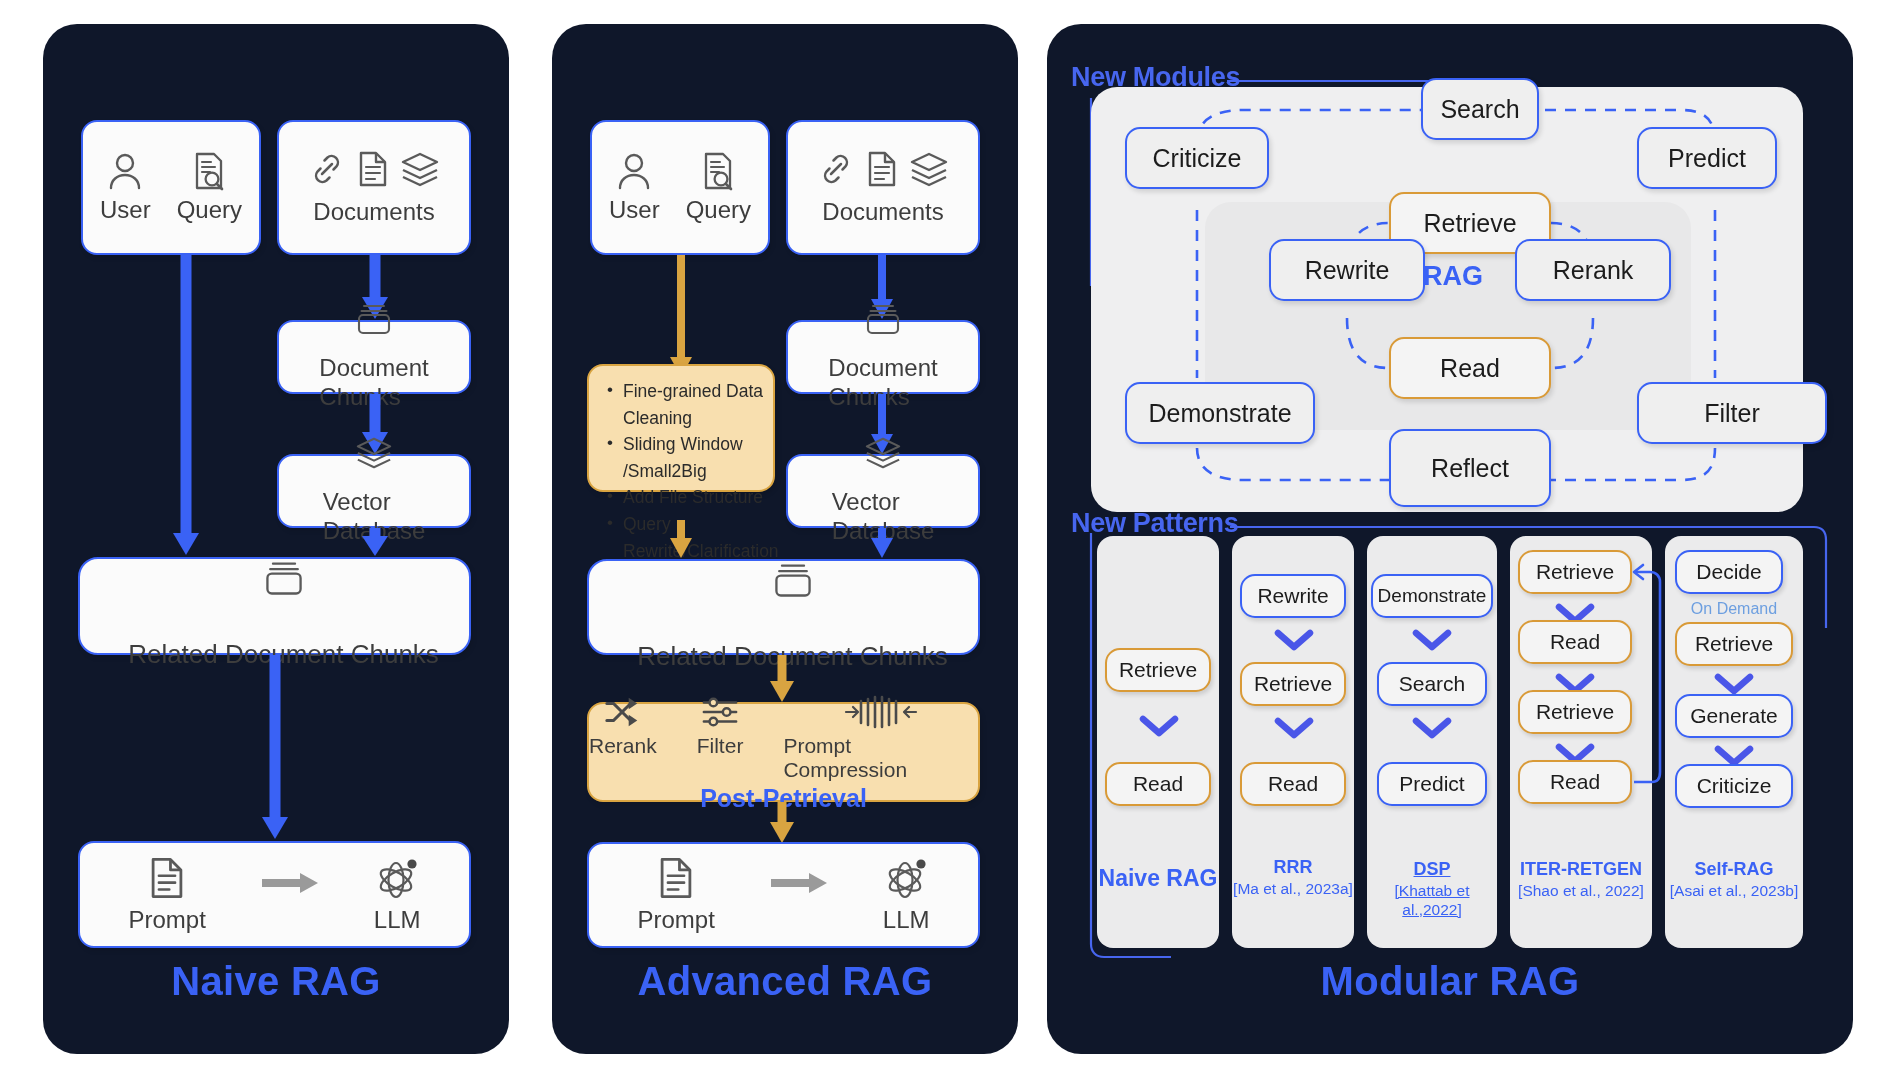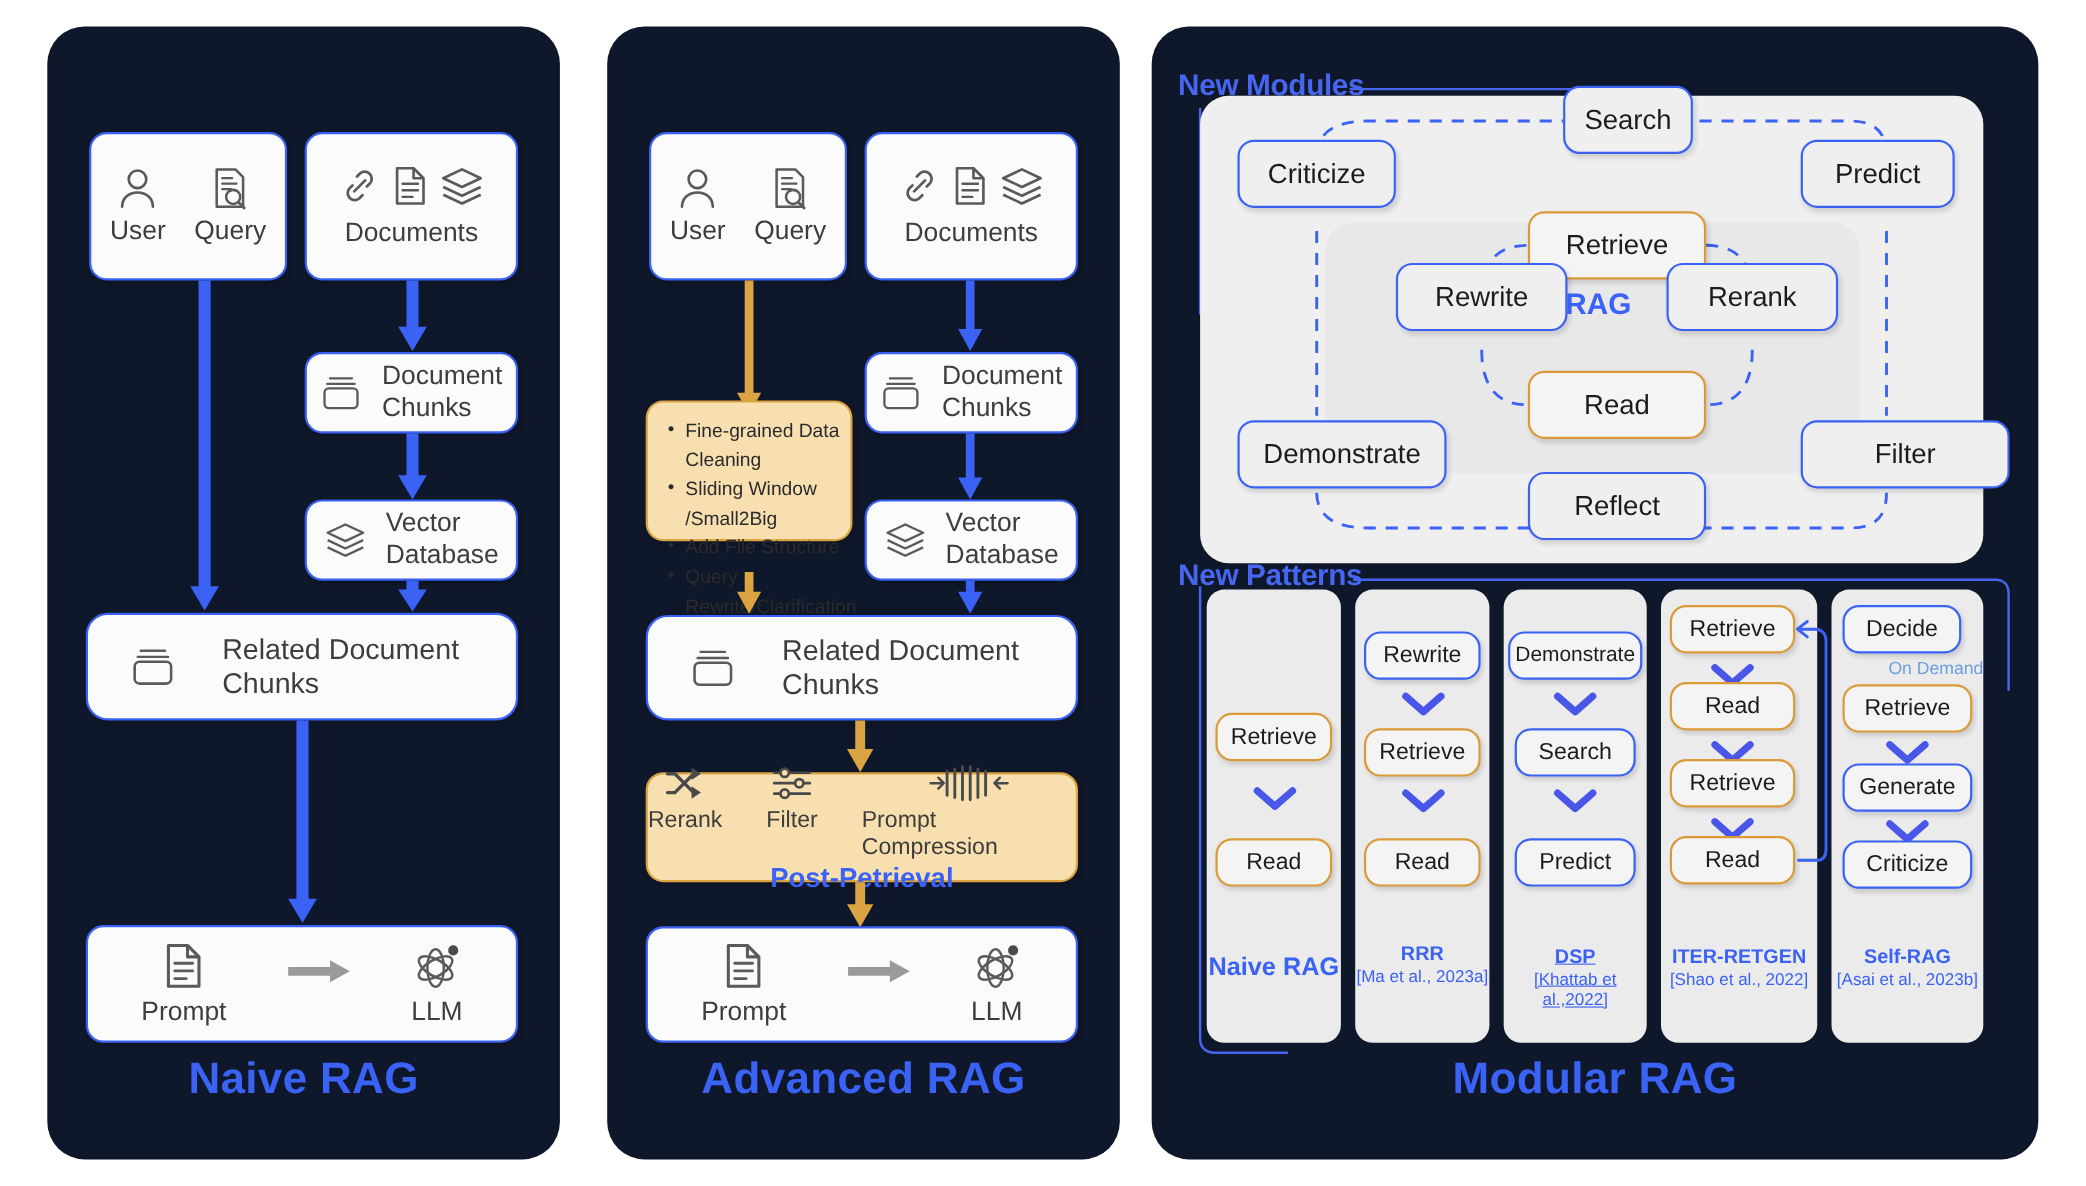--- a/index.html
+++ b/index.html
@@ -57,20 +57,21 @@
     gap: 6px;
   }
   .icon-cell .lbl { font-size: 24px; color: #3d3d3d; }
   .icon-row { display: flex; align-items: flex-start; justify-content: center; gap: 26px; }
   .icon-row-tight { display: flex; align-items: center; justify-content: center; gap: 10px; }
   .row-label { font-size: 24px; color: #3d3d3d; margin-top: 4px; text-align:center;}
 
   .inline-node {
     display: flex; align-items: center; gap: 18px;
     padding: 0 20px;
+    flex-direction: column;
   }
   .inline-node .txt { font-size: 24px; color: #3d3d3d; line-height: 1.2; }
 
   
   .arrow { position: absolute; }
 
   
   .obox {
     position: absolute;
     background: #f8dfaf;
@@ -135,21 +136,21 @@
     font-size:21px; color:#1c1c1c;
   }
   .pnode.orange { border-color:#d99a37; }
   .pcaption {
     position:absolute; text-align:center; color:#3a62f5;
     font-size:18px; font-weight:600; line-height:1.25; width:100%;
   }
   .pcaption .cite { font-size:15.5px; font-weight:500; display:block; }
   .pcaption.big { font-size:23px; }
   .ondemand {
-    position:absolute; text-align:right; width:100%;
+    position:absolute; text-align:center; width:100%;
     color:#6d9fe0; font-size:16px;
   }
   svg { overflow: visible; }
 </style>
 </head>
 <body>
 
 <div class="stage">
 
   <div class="panel" id="panel-naive">
@@ -527,21 +528,21 @@
     </div>
     <div class="mod-node orange" style="left:342px; top:313px; width:162px; height:62px;">
       <span>Read</span>
     </div>
     <div class="mod-node" style="left:78px; top:358px; width:190px; height:62px;">
       <span>Demonstrate</span>
     </div>
     <div class="mod-node" style="left:590px; top:358px; width:190px; height:62px;">
       <span>Filter</span>
     </div>
-    <div class="mod-node" style="left:342px; top:405px; width:162px; height:62px;text-align:right;">
+    <div class="mod-node" style="left:342px; top:405px; width:162px; height:78px;text-align:right;">
       <span>Reflect</span>
     </div>
 
     <div class="section-label" style="left:24px; top:484px;">New Patterns</div>
     <svg style="position:absolute; left:183px; top:484px;" width="600" height="470">
       <path d="M0 19 H584 C592 19 596 24 596 32 V120" fill="none" stroke="#4766ef" stroke-width="2.2"></path>
     </svg>
     <svg style="position:absolute; left:20px; top:505px;" width="120" height="440">
       <path d="M24 4 V415 C24 423 29 428 37 428 H104" fill="none" stroke="#4766ef" stroke-width="2.2"></path>
     </svg>

